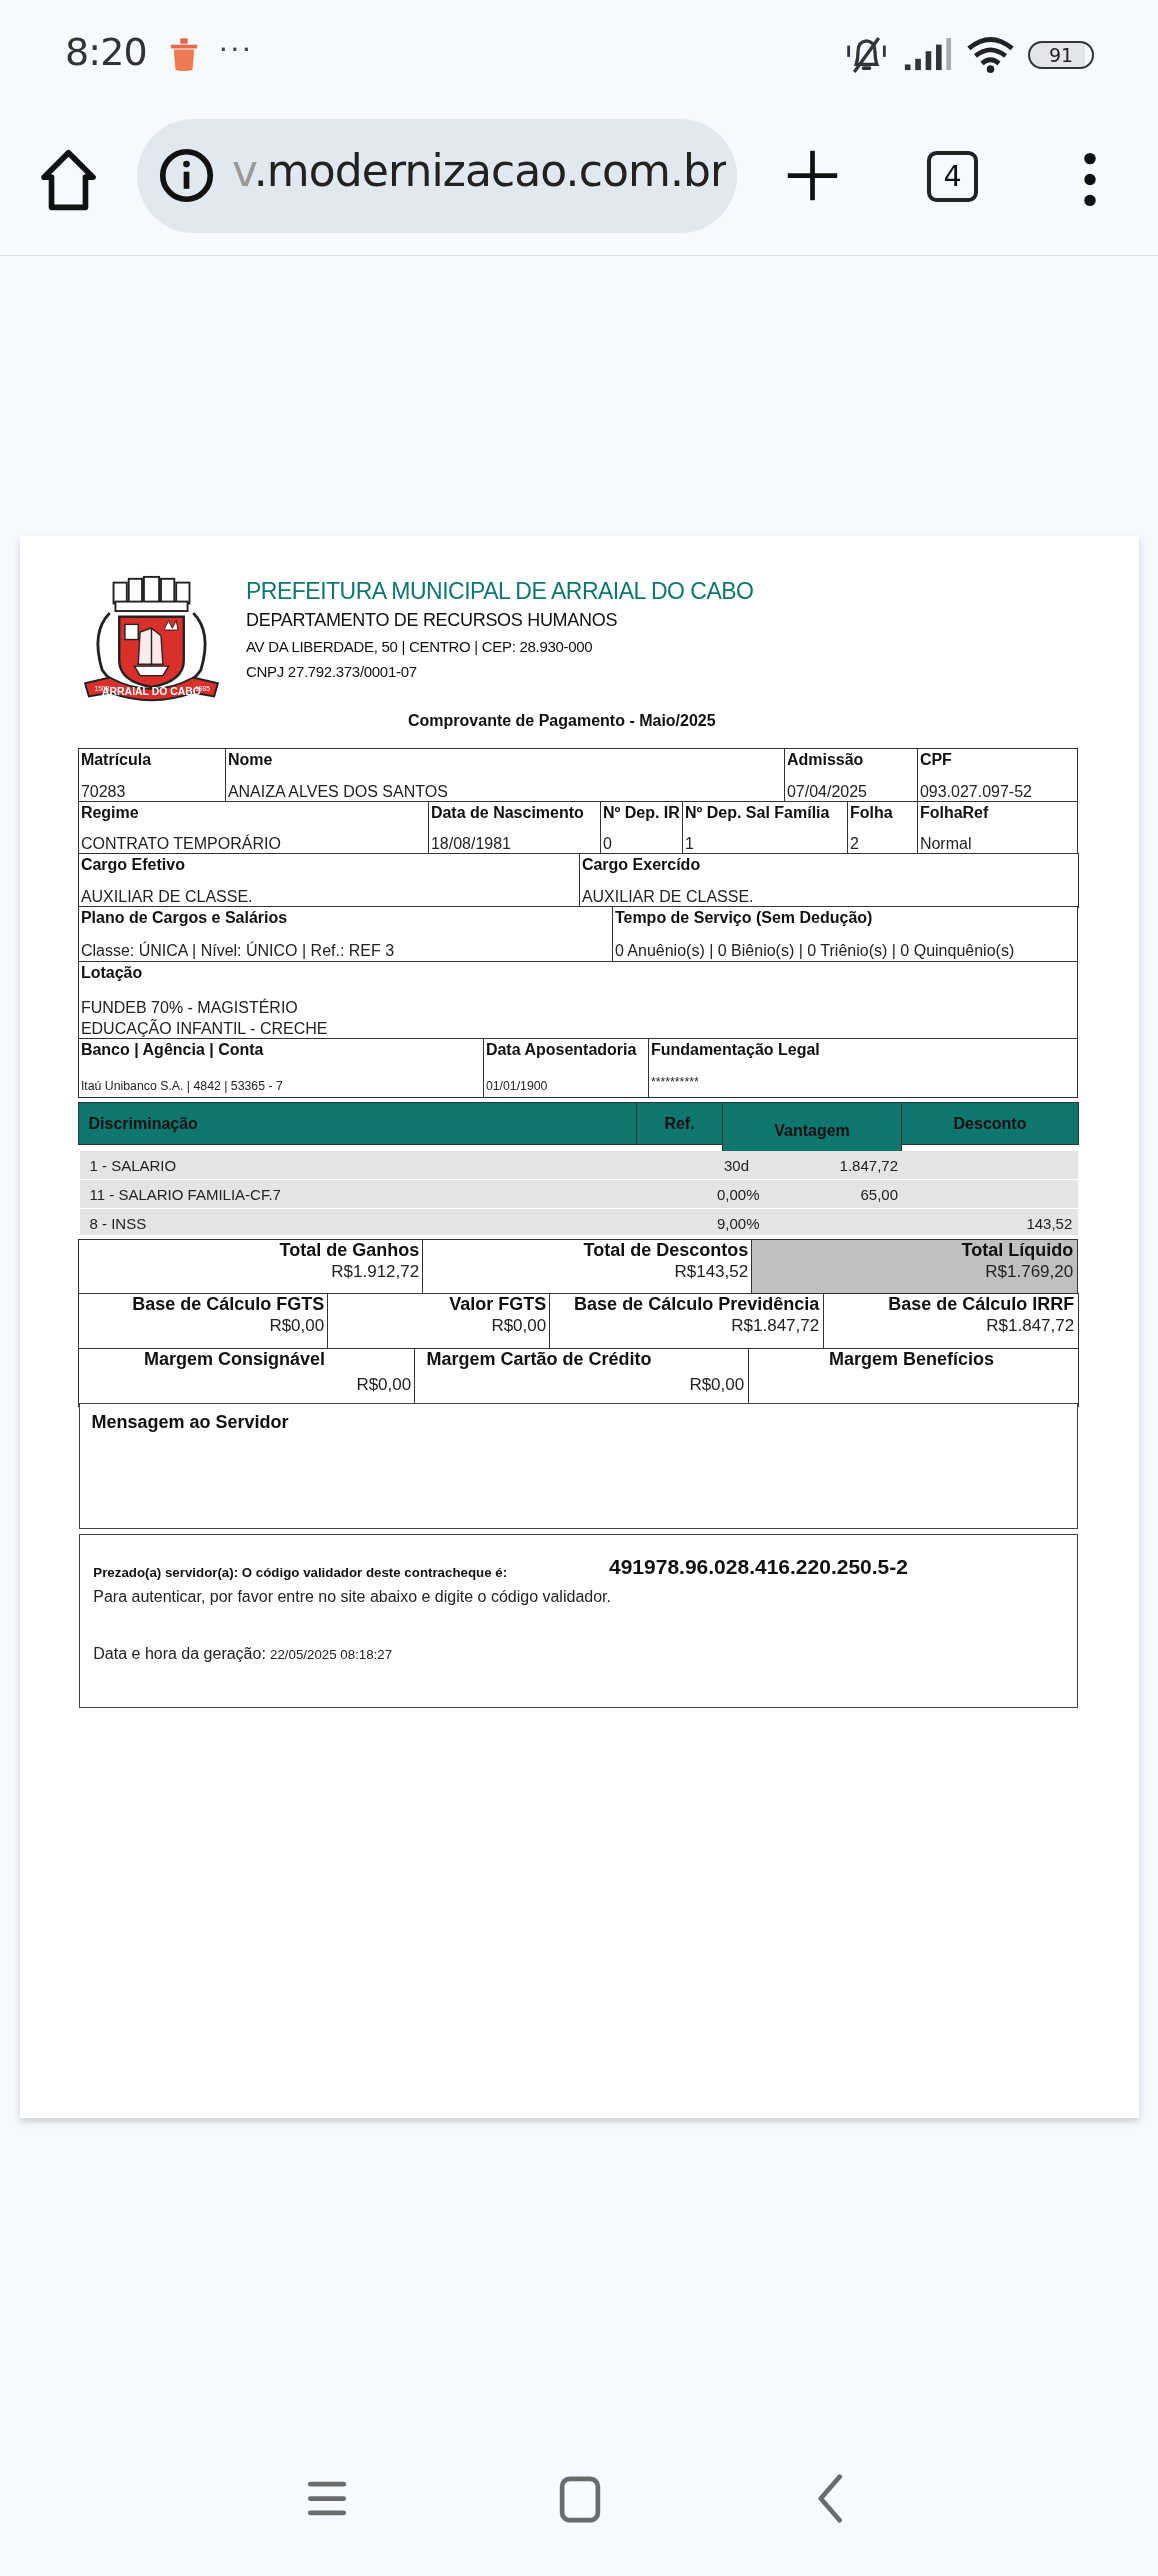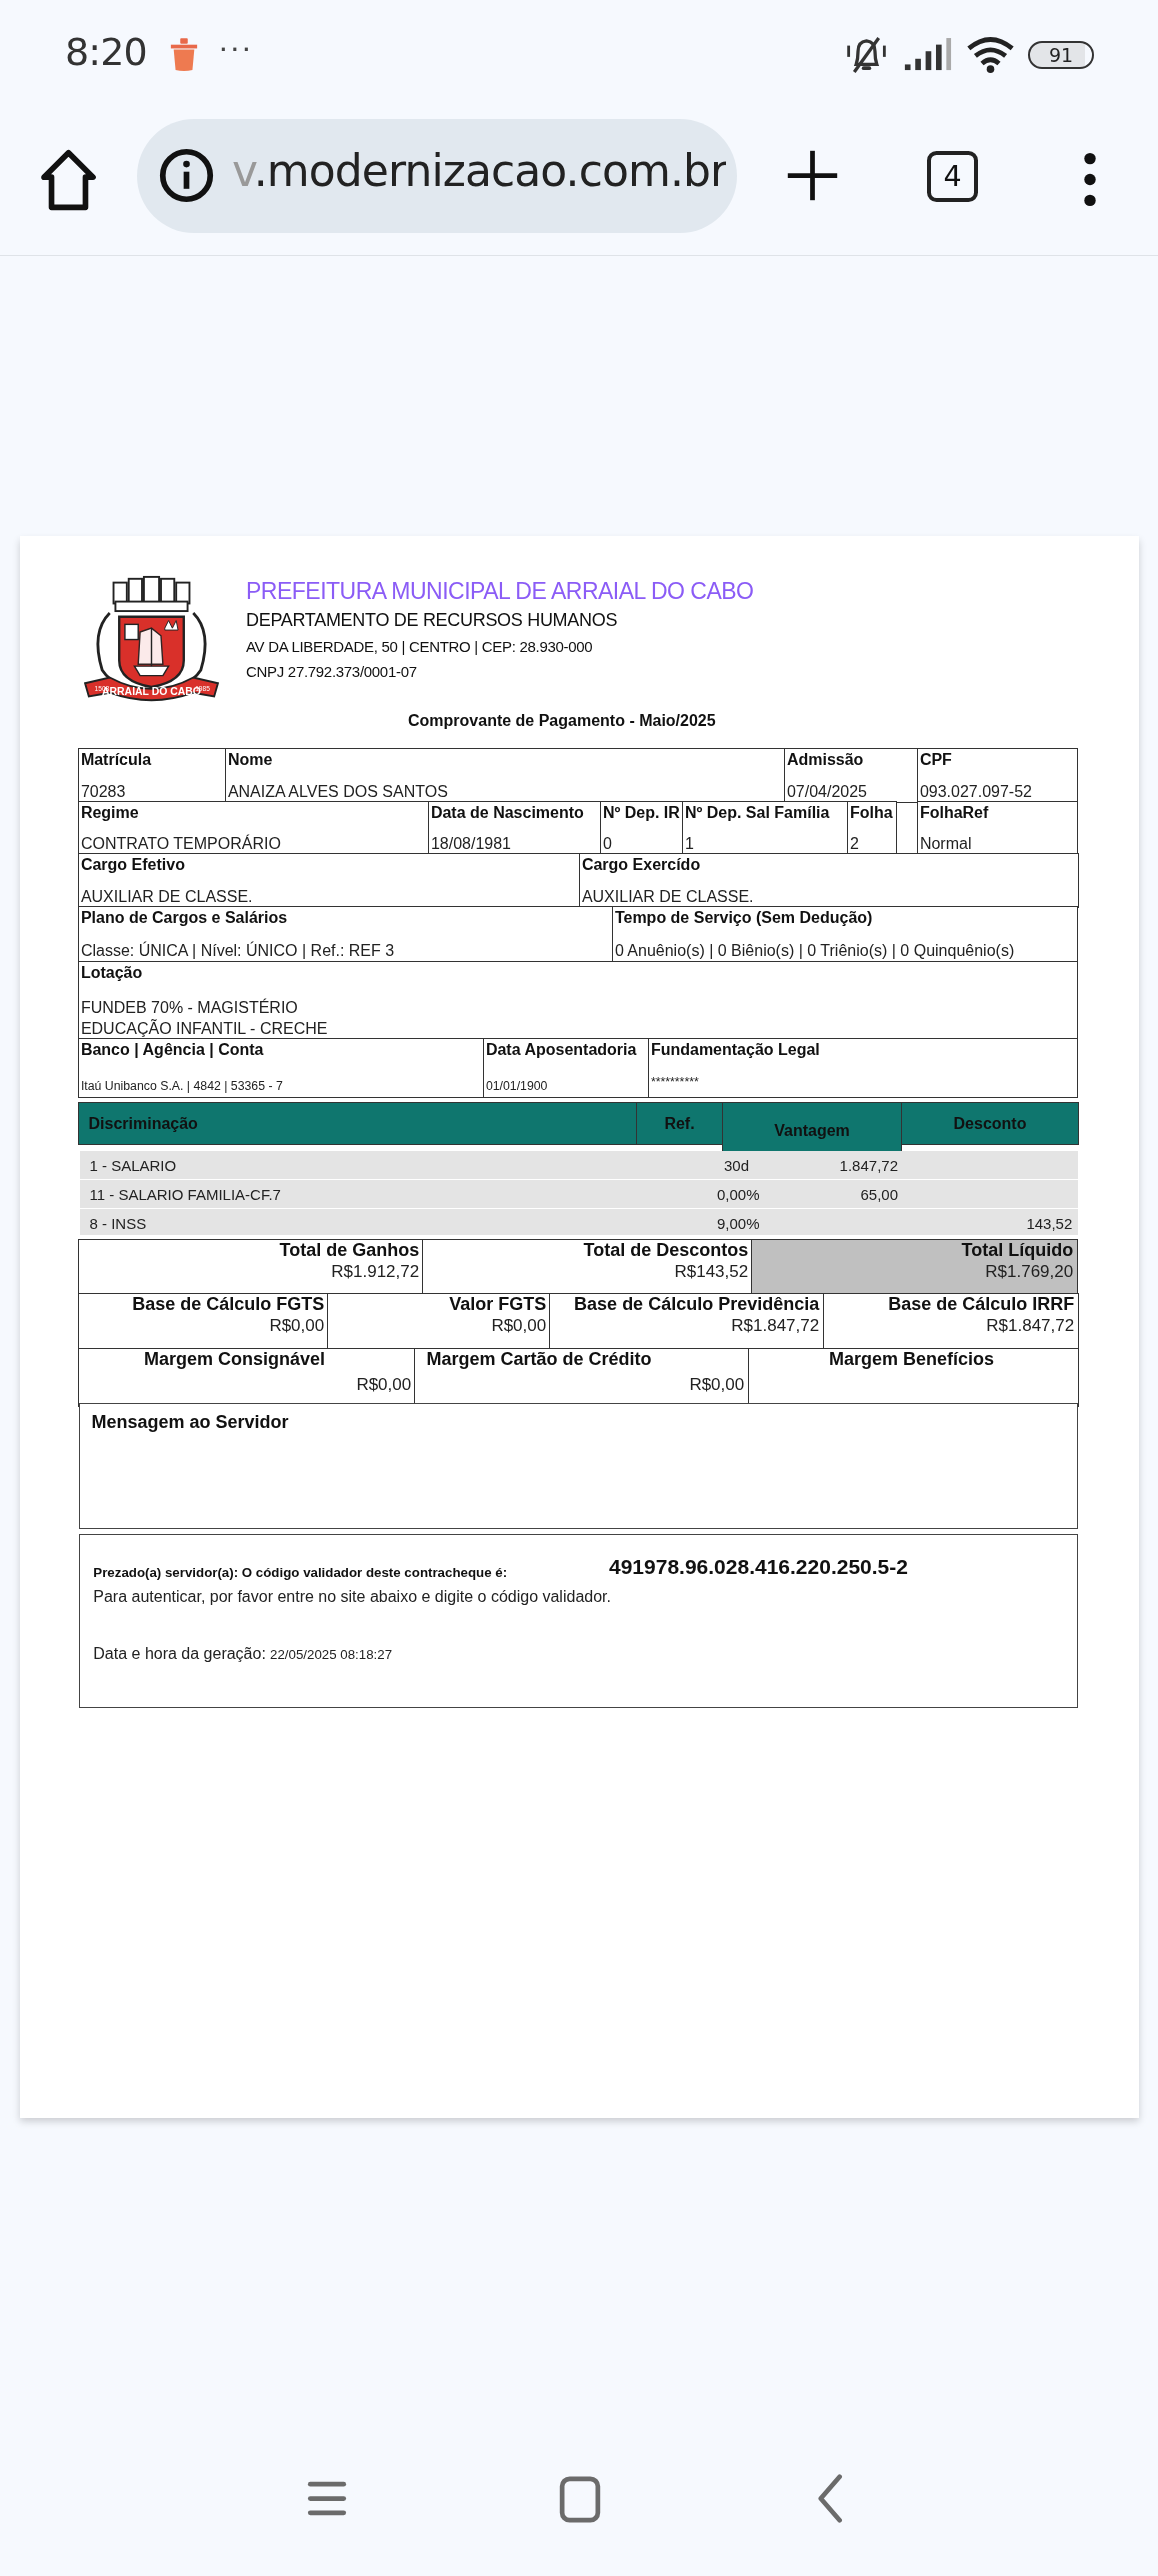--- a/index.html
+++ b/index.html
@@ -23,21 +23,21 @@
   .url-text .fade { color: #999; }
   .tb-plus { position: absolute; left: 784px; top: 36px; width: 57px; height: 61px; }
   .tb-tabs { position: absolute; left: 927px; top: 42px; width: 51px; height: 51px; border: 4.7px solid #222; border-radius: 9.5px; display: flex; align-items: center; justify-content: center; font-size: 28.5px; font-family: "DejaVu Sans", sans-serif; color: #111; }
   .tb-menu { position: absolute; left: 1071px; top: 42px; width: 38px; height: 57px; }
 
   
   .page { position: absolute; left: 20px; top: 536px; width: 1119px; height: 1582px; background: #fff; box-shadow: 0 3.8px 7.6px rgba(0,0,0,0.18); }
   .page > * { position: absolute; }
 
   .logo { left: 61px; top: 39px; width: 141px; height: 131px; }
-  .org-name { left: 226px; top: 42px; font-size: 23px; font-family: "Liberation Sans", sans-serif; color: #8b5cf6; letter-spacing: -0.5px; }
+  .org-name { left: 226px; top: 42px; font-size: 23px; font-family: "Liberation Sans", sans-serif; color: #0f766e; letter-spacing: -0.5px; }
   .org-dept { left: 226px; top: 74px; font-size: 18px; color: #111; letter-spacing: -0.3px; }
   .org-addr { left: 226px; top: 102px; font-size: 15px; color: #111; letter-spacing: -0.3px; }
   .org-cnpj { left: 226px; top: 127px; font-size: 15px; color: #111; letter-spacing: -0.3px; }
   .doc-title { left: 388px; top: 176px; font-size: 16px; font-weight: bold; color: #111; }
 
   
   .cell { position: absolute; border: 1.4px solid #333; background: #fff; overflow: hidden; }
   .cell .lbl { position: absolute; left: 1.9px; top: 1.9px; font-size: 16px; font-weight: bold; white-space: nowrap; }
   .cell .val { position: absolute; left: 1.9px; bottom: 0.9px; font-size: 16px; white-space: nowrap; color: #222; }
   .cell .val.small { font-size: 12.3px; bottom: 3.8px; }
@@ -178,21 +178,21 @@
     <span class="val">18/08/1981</span>
   </div>
   <div class="cell" style="left:580px;top:265px;width:84px;height:54px;">
     <span class="lbl">Nº Dep. IR</span>
     <span class="val">0</span>
   </div>
   <div class="cell" style="left:662px;top:265px;width:167px;height:54px;">
     <span class="lbl">Nº Dep. Sal Família</span>
     <span class="val">1</span>
   </div>
-  <div class="cell" style="left:827px;top:265px;width:50px;height:54px;">
+  <div class="cell" style="left:827px;top:265px;width:71px;height:54px;">
     <span class="lbl">Folha</span>
     <span class="val">2</span>
   </div>
   <div class="cell" style="left:897px;top:265px;width:161px;height:54px;">
     <span class="lbl">FolhaRef</span>
     <span class="val">Normal</span>
   </div>
 
   <div class="cell" style="left:58px;top:317px;width:502px;height:55px;">
     <span class="lbl">Cargo Efetivo</span>

